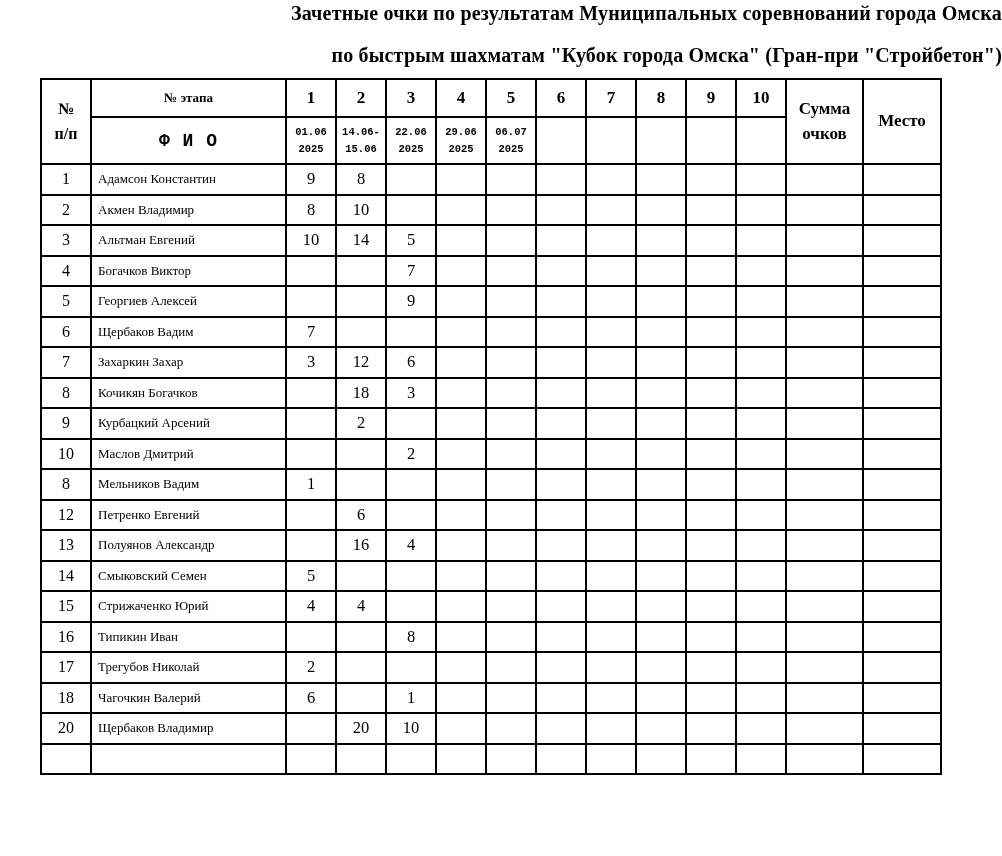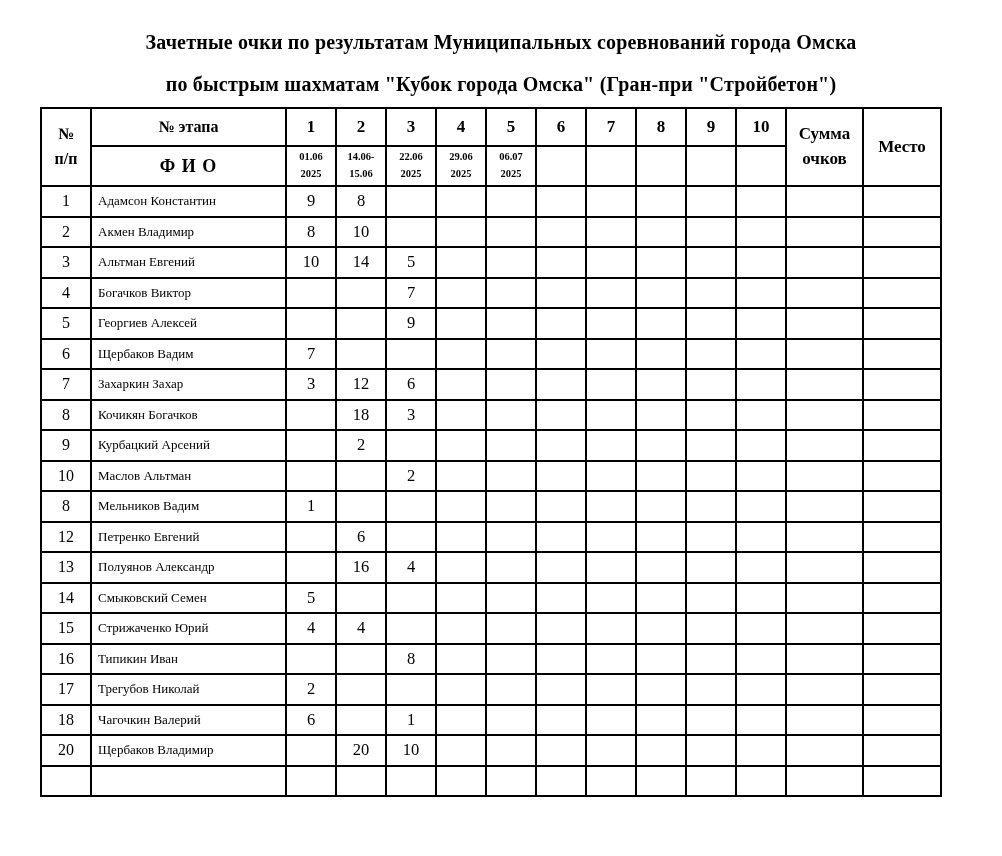--- a/index.html
+++ b/index.html
@@ -9,22 +9,22 @@
     font-family: "Liberation Serif", "DejaVu Serif", serif;
     color: #000000;
   }
   .page {
     width: 1002px;
     height: 856px;
     background: #ffffff;
     overflow: hidden;
   }
   .title-block {
-    padding-top: 29px;
-    text-align: center;
+    padding-top: 0;
+    text-align: right;
   }
   .title-line {
     font-size: 20px;
     font-weight: bold;
     line-height: 26px;
     letter-spacing: 0.2px;
   }
   .title-line + .title-line {
     margin-top: 16px;
   }
@@ -33,32 +33,32 @@
     table-layout: fixed;
     width: 900px;
     margin: 10px 0 0 40px;
   }
   table.results th, table.results td {
     border: 2px solid #000000;
     vertical-align: middle;
     overflow: hidden;
   }
   thead tr.hrow-top { height: 38px; }
-  thead tr.hrow-bottom { height: 40px; }
+  thead tr.hrow-bottom { height: 47px; font-family: Liberation Mono, monospace; }
   tbody tr { height: 30.5px; }
 
   th.h-num {
     font-size: 16px;
     font-weight: bold;
     text-align: center;
     white-space: pre-line;
     line-height: 1.55;
   }
   th.h-stage {
-    font-size: 16px;
+    font-size: 13px;
     font-weight: bold;
     text-align: center;
   }
   th.h-fio {
     font-size: 18px;
     font-weight: bold;
     text-align: center;
     letter-spacing: 1px;
   }
   th.h-stagenum {
@@ -300,21 +300,21 @@
           <td class="c-score"></td>
           <td class="c-score"></td>
           <td class="c-score"></td>
           <td class="c-score"></td>
           <td class="c-score"></td>
           <td class="c-score"></td>
           <td class="c-score"></td>
         </tr>
         <tr>
           <td class="c-num">10</td>
-          <td class="c-name">Маслов Альтман</td>
+          <td class="c-name">Маслов Дмитрий</td>
           <td class="c-score"></td>
           <td class="c-score"></td>
           <td class="c-score">2</td>
           <td class="c-score"></td>
           <td class="c-score"></td>
           <td class="c-score"></td>
           <td class="c-score"></td>
           <td class="c-score"></td>
           <td class="c-score"></td>
           <td class="c-score"></td>

